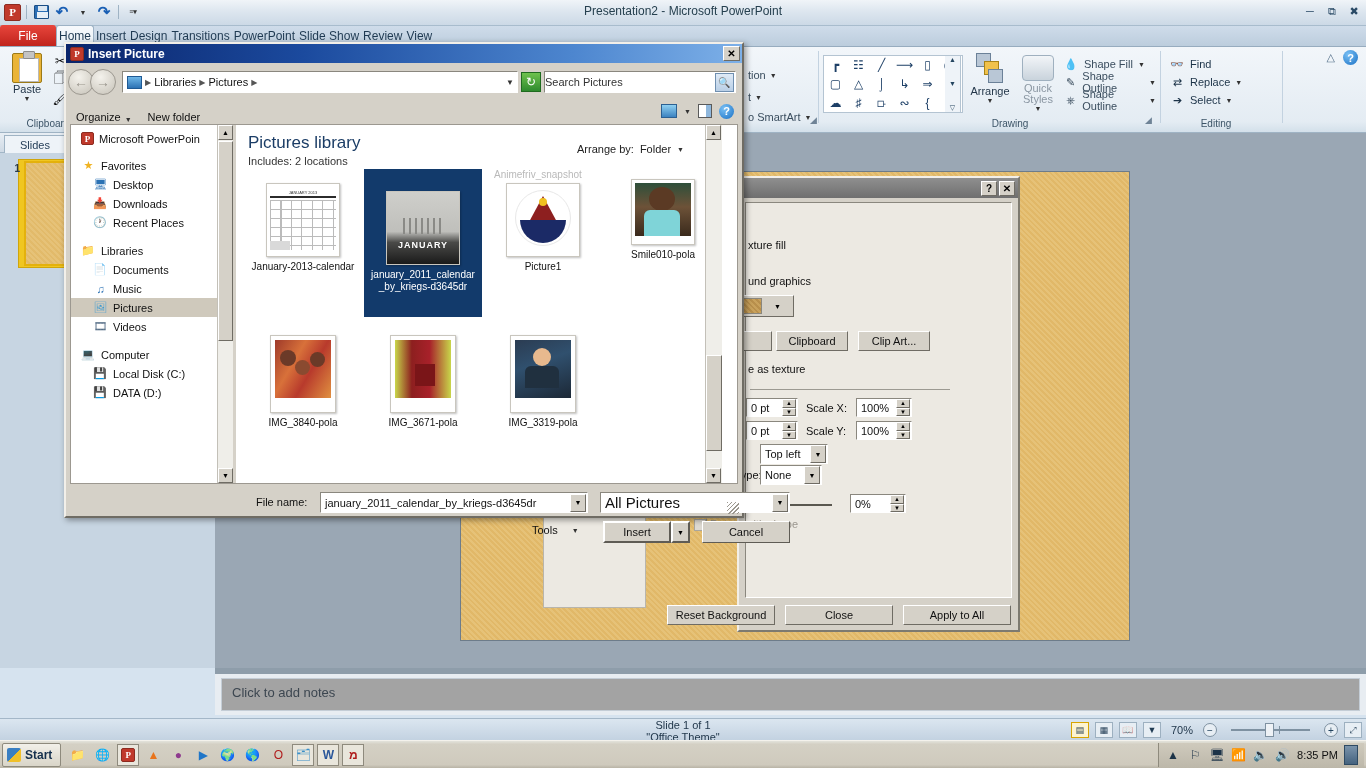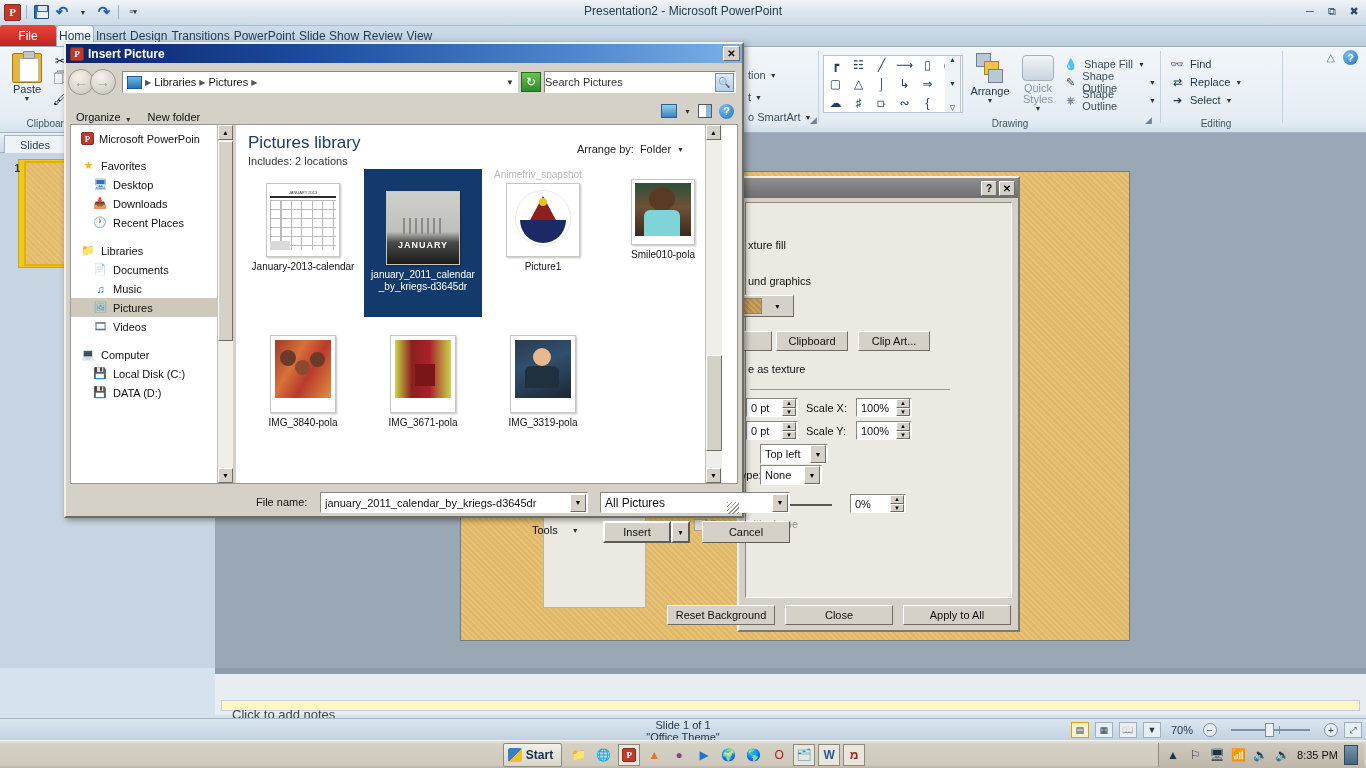--- a/index.html
+++ b/index.html
@@ -141,21 +141,21 @@
   .slide-sel-band { position:absolute; left:12px; top:-2px; width:190px; height:109px; background:#f0c620; border:1px solid #cfa50c; }
 
   
   .main-area { position:absolute; left:215px; top:133px; width:1151px; height:535px; background:#9aa7b4; }
   .slide-canvas { position:absolute; left:245px; top:38px; width:670px; height:470px;
      border:1px solid #6d7c8a;
      background: repeating-linear-gradient(45deg,#e6c278,#e6c278 2px,#e1b868 2px,#e1b868 4px); }
   .ph-box { position:absolute; border:1px dashed #8a8a8a; }
   .notes-splitter { position:absolute; left:215px; top:668px; width:1151px; height:6px; background:#8e9daa; }
   .notes-pane { position:absolute; left:215px; top:674px; width:1151px; height:41px; background:#e8edf2; }
-  .notes-inner { position:absolute; left:6px; top:4px; right:6px; bottom:4px; border:1px solid #c4cdd6; background:#fef9c3;margin-top:22px; }
+  .notes-inner { position:absolute; left:6px; top:4px; right:6px; bottom:4px; border:1px solid #c4cdd6; background:#a3a3a3; }
   .notes-text { position:absolute; left:10px; top:6px; font-size:13px; color:#3c4650; }
 
   
   .statusbar { position:absolute; left:0; top:718px; width:1366px; height:22px;
      background: linear-gradient(to bottom,#dbe6f0,#c3d2e1); border-top:1px solid #a4b7c8;
      display:flex; align-items:center; font-size:11px; color:#22384c;flex-direction:column; }
   .sb-item { padding: 0 10px; height:22px; display:flex;align-items:center; }
   .sb-sep { width:1px;height:16px;background:#a8bbcb; }
   .sb-right { position:absolute; right:4px; top:0; height:22px; display:flex;align-items:center;gap:6px; }
   .view-btn { width:18px;height:16px;border:1px solid #9db0c0;background:#e7eef4;display:flex;align-items:center;justify-content:center;font-size:9px;color:#1f3a52;}
@@ -163,21 +163,21 @@
   .zoom-slider { width:95px;height:16px;position:relative;display:flex;align-items:center; }
   .zoom-track { position:absolute;left:8px;right:8px;height:2px;background:#7e91a1; }
   .zoom-knob { position:absolute;left:42px;width:9px;height:14px;background:#eef2f6;border:1px solid #7e91a1; }
   .zoom-mid { position:absolute;left:56px;width:1px;height:8px;background:#7e91a1; }
   .circ-btn { width:14px;height:14px;border-radius:50%;border:1px solid #7e91a1;background:#e7eef4;
      display:flex;align-items:center;justify-content:center;font-size:10px;color:#23445f; }
 
   
   .taskbar { position:absolute; left:0; top:740px; width:1366px; height:28px;
      background: linear-gradient(to bottom,#e3e3dc 0%, #d4d0c4 12%, #cfcabd 88%, #b8b3a5 100%);
-     border-top:1px solid #f4f2ec; display:flex; align-items:center;justify-content:center; }
+     border-top:1px solid #f4f2ec; display:flex; align-items:center; }
   .start-btn { margin-left:2px; height:24px; padding:0 8px 0 4px; display:flex;align-items:center;gap:4px;
      background: linear-gradient(to bottom,#f2f0e9,#d9d5c8); border:1px solid #8e8a7d; border-radius:2px;
      font-size:12px; font-weight:bold; color:#15304d; }
   .start-flag { width:14px;height:14px; background:linear-gradient(135deg,#3a7fc2 50%, #f0c02a 50%); border-radius:2px;}
   .qlaunch { display:flex; align-items:center; gap:3px; margin-left:6px; }
   .tb-icon { width:22px;height:22px;border:1px solid transparent;display:flex;align-items:center;justify-content:center;font-size:12px; }
   .tb-icon.active { border:1px solid #8e8a7d; background:#e9e6dc; }
   .tray { position:absolute; right:2px; top:2px; height:24px; display:flex;align-items:center;gap:6px;
      padding:0 6px; background:linear-gradient(to bottom,#cfcabd,#bdb8aa); border-left:1px solid #8e8a7d; }
   .tray-ico { width:16px;height:16px;display:flex;align-items:center;justify-content:center;font-size:12px;color:#1c3348; }
@@ -292,21 +292,21 @@
   .thumb-cap { font-size:10px; color:#111; line-height:12px; padding:4px 6px 6px; word-break:break-all; }
   .thumb-cell.sel .thumb-cap { color:#fff; }
 
   .files-scroll { position:absolute; right:0; top:0; width:17px; height:358px; background:#efeee9; border-left:1px solid #c3c0b8; }
   .fn-label { position:absolute; left:190px; top:452px; font-size:11px; color:#111; }
   .fn-combo { position:absolute; left:254px; top:448px; width:268px; height:21px; background:#fff;
      border:1px solid; border-color:#8a877e #fff #fff #8a877e; display:flex; align-items:center; }
   .fn-combo .val { flex:1; padding-left:4px; font-size:11px; color:#111; white-space:nowrap;overflow:hidden; }
   .filter-combo { position:absolute; left:534px; top:448px; width:190px; height:21px; background:#fff;
      border:1px solid; border-color:#8a877e #fff #fff #8a877e; display:flex; align-items:center; }
-  .filter-combo .val { flex:1; padding-left:4px; font-size:12px; color:#111; }
+  .filter-combo .val { flex:1; padding-left:4px; font-size:15px; color:#111; }
   .tools-btn { position:absolute; left:466px; top:480px; font-size:11px; color:#111; display:flex;gap:14px;align-items:center; }
   .insert-btn { position:absolute; left:537px; top:477px; width:68px; height:22px; background:#d5d1c8;
      border:2px solid; border-color:#fff #5f5c55 #5f5c55 #fff; display:flex;align-items:center;justify-content:center;
      font-size:11px; color:#111; }
   .insert-split { position:absolute; left:605px; top:477px; width:19px; height:22px; background:#d5d1c8;
      border:2px solid; border-color:#fff #5f5c55 #5f5c55 #fff; display:flex;align-items:center;justify-content:center;font-size:7px; }
   .cancel-btn { position:absolute; left:636px; top:477px; width:88px; height:22px; background:#d5d1c8;
      border:1px solid; border-color:#fff #5f5c55 #5f5c55 #fff; display:flex;align-items:center;justify-content:center;
      font-size:11px; color:#111; }
   .resize-grip { position:absolute; right:3px; bottom:2px; width:12px;height:12px;

